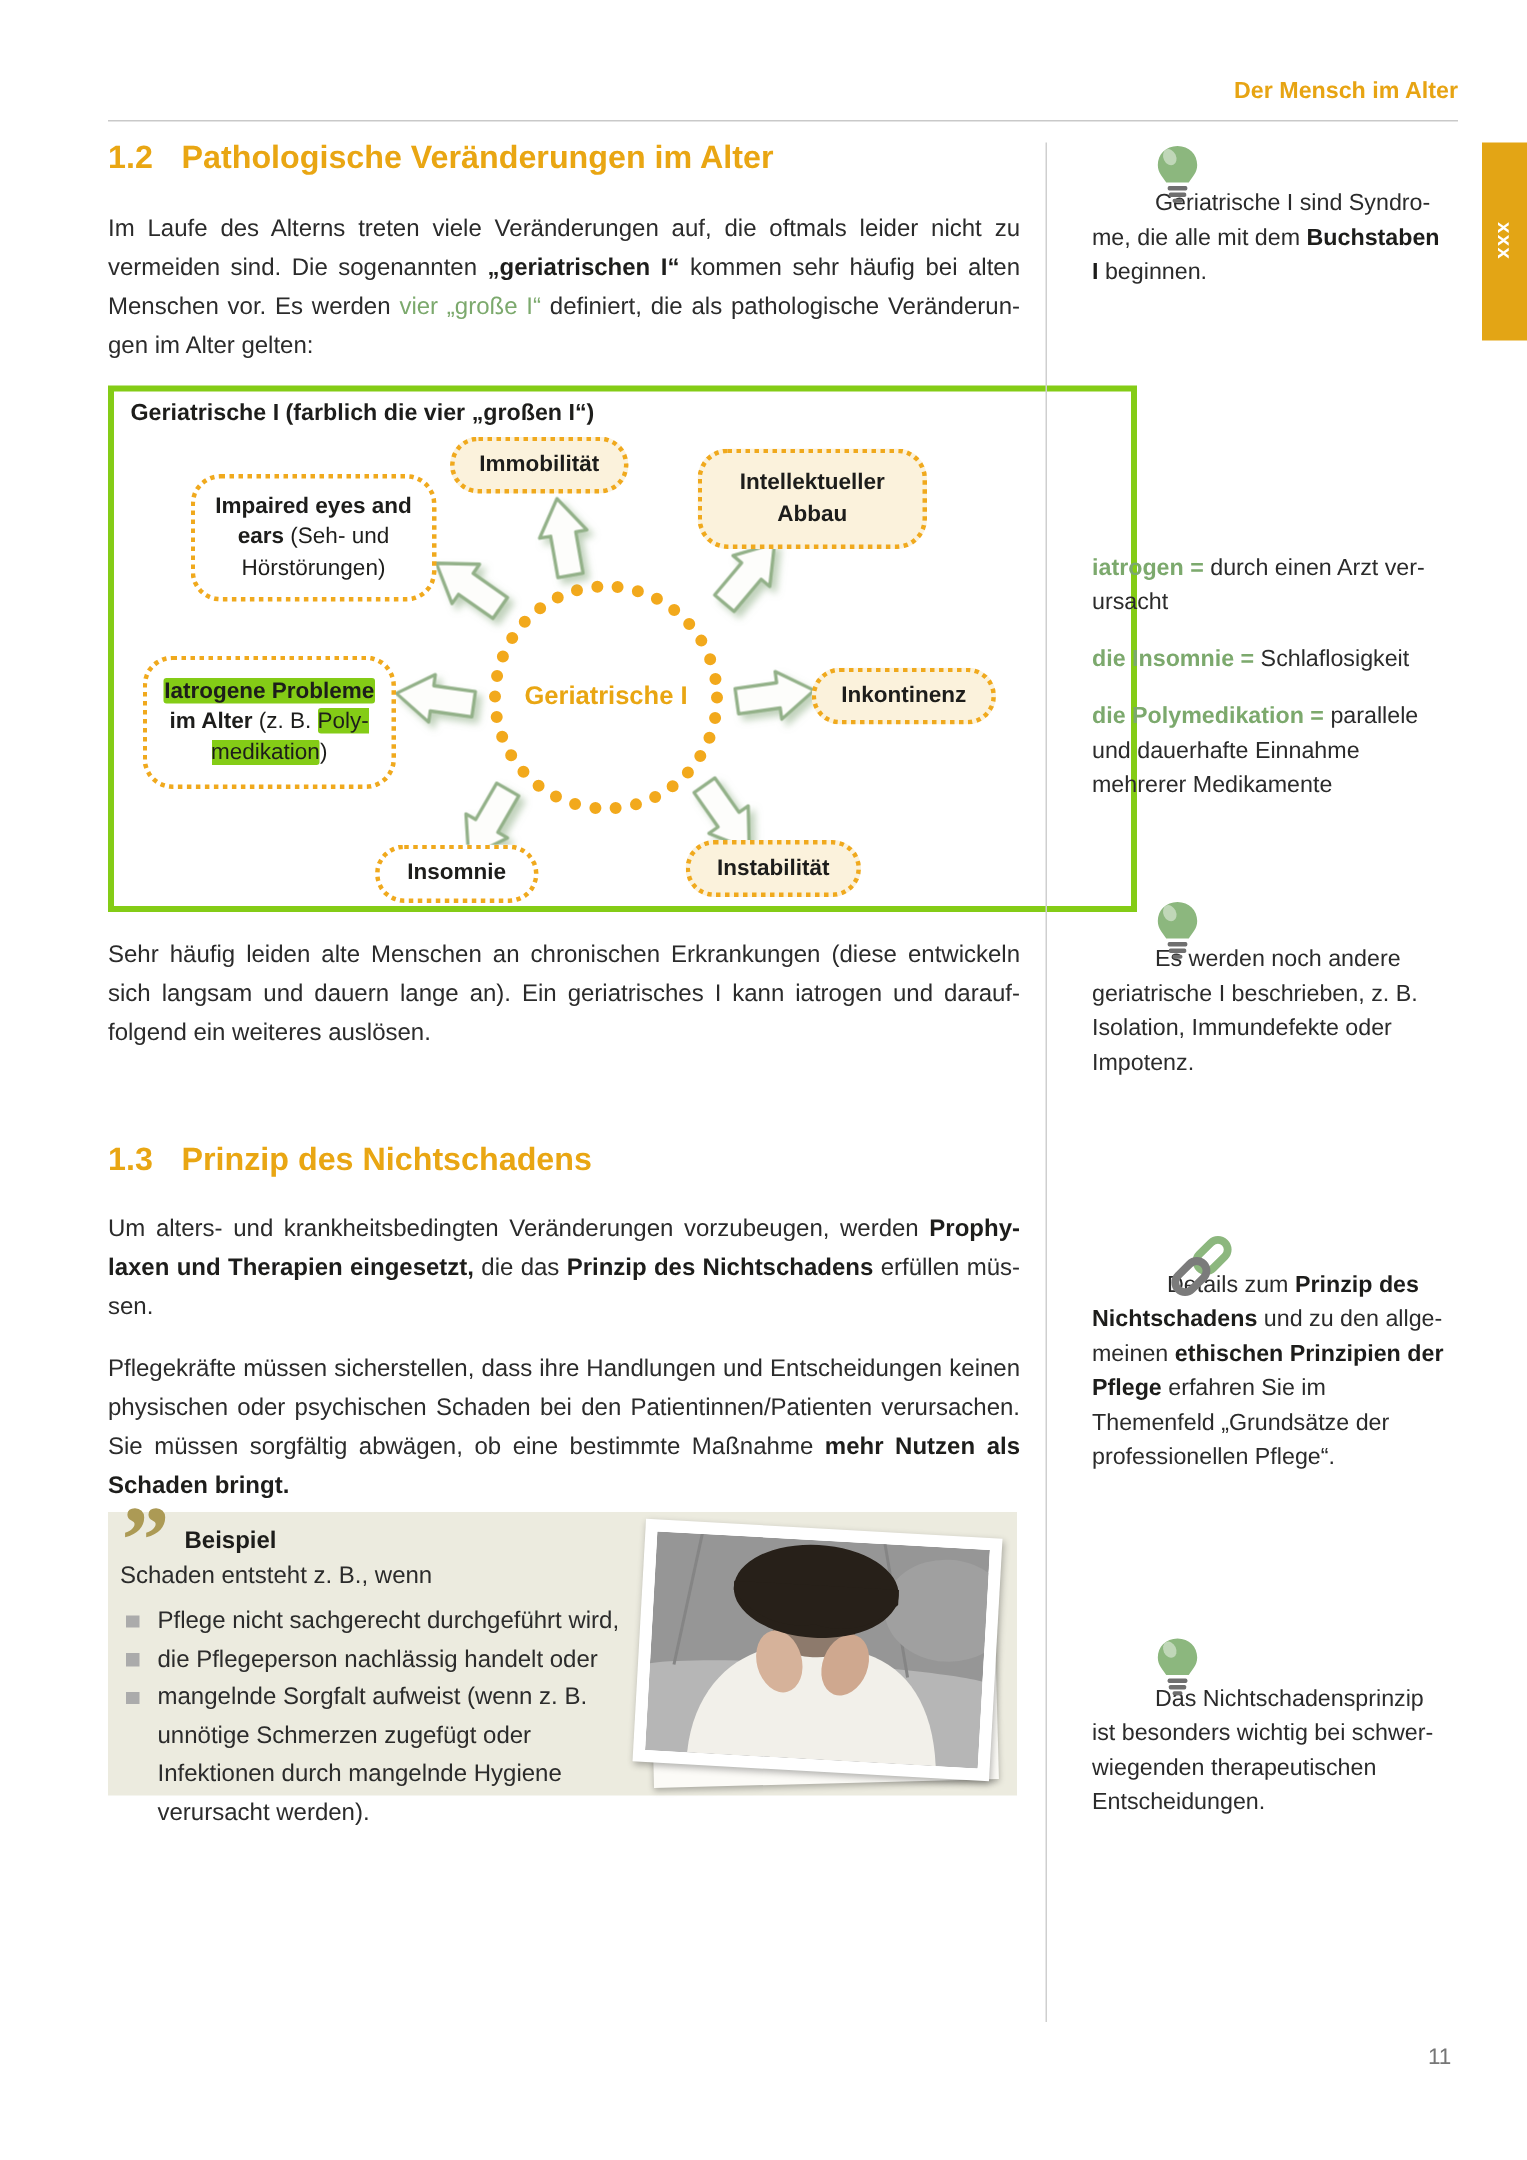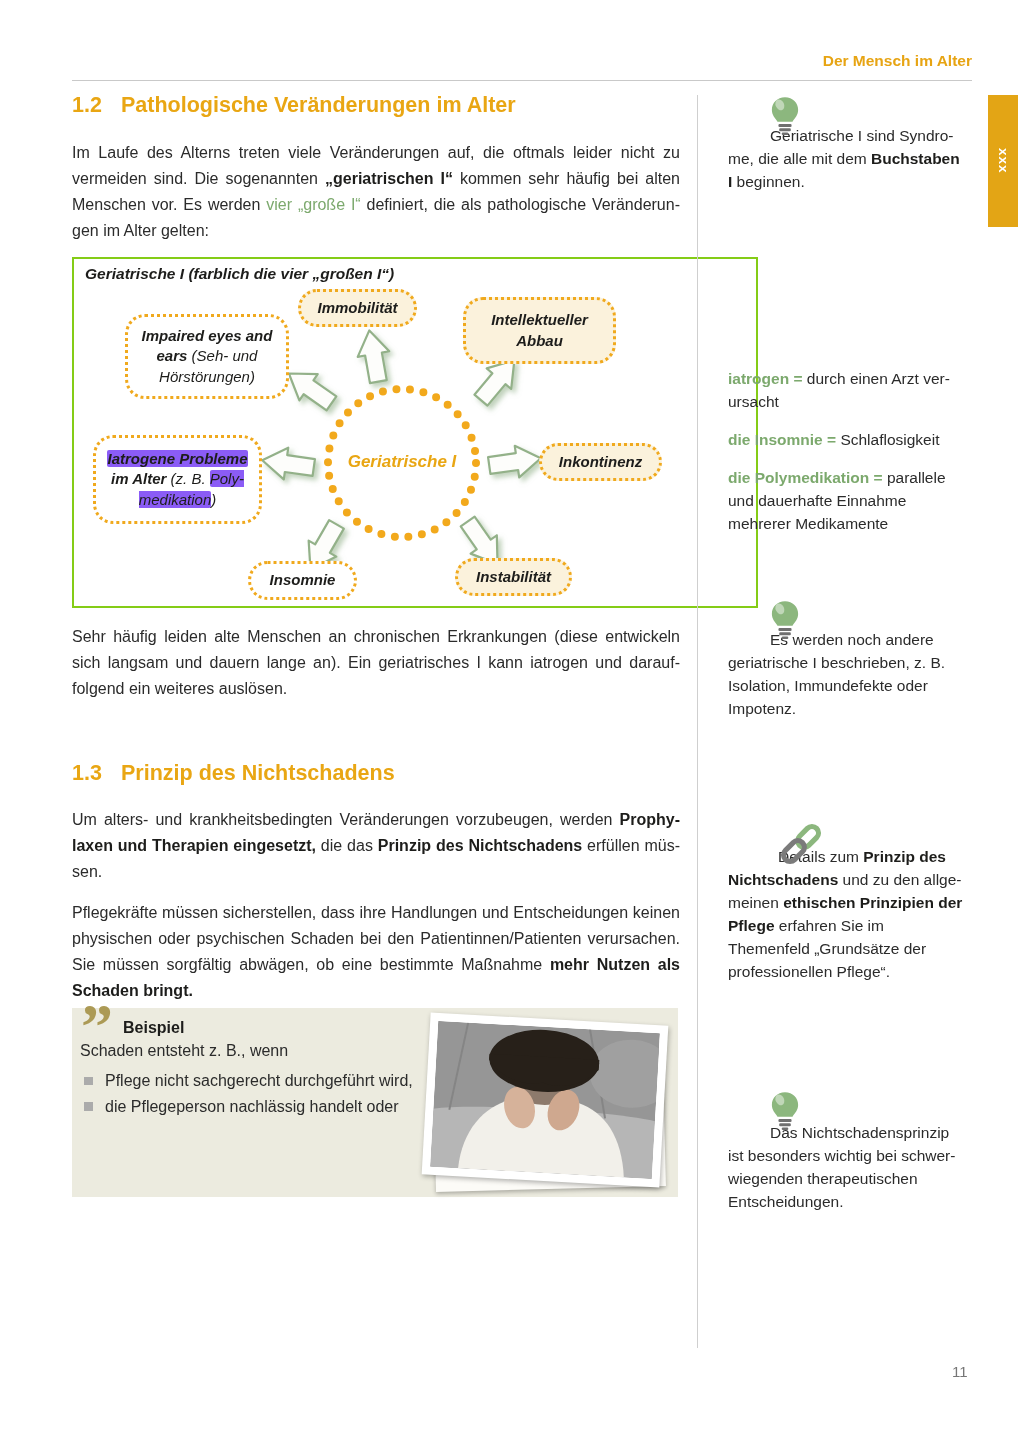--- a/index.html
+++ b/index.html
@@ -16,29 +16,29 @@
   .section-heading { position:absolute; left:72px; font-size:21.5px; font-weight:bold; color:#E9A613; }
   .section-heading .num { display:inline-block; width:49px; }
   #h12 { top:93px; } #h13 { top:761px; }
 
   .body-par { position:absolute; left:72px; width:608px; font-size:16px; line-height:26px; text-align:justify; color:#2b2b2b; }
   #p-intro { top:140px; } #p-outro { top:624px; } #p13a { top:807px; } #p13b { top:900px; }
   .bold { font-weight:bold; color:#1d1d1b; }
   .green { color:#7CA96D; }
 
   
-  .diagram { position:absolute; left:72px; top:257px; width:686px; height:351px; border:2px solid #84cc16; background:#fff;font-style:italic; }
+  .diagram { position:absolute; left:72px; top:257px; width:686px; height:351px; border:4px solid #84cc16; background:#fff; }
   .diagram-title { position:absolute; left:11px; top:6px; font-size:15.5px; font-weight:bold; color:#1d1d1b; z-index:2; }
   .diagram-art { position:absolute; left:0; top:0; z-index:1; }
   .bubble { position:absolute; z-index:2; border:3px dotted #F0A91D; border-radius:20px; background:#fff;
             display:flex; align-items:center; justify-content:center; text-align:center;
             font-weight:bold; font-size:15px; line-height:20.5px; color:#1d1d1b; padding:3px 8px; }
   .bubble.cream { background:#FBF2DC; }
   .bubble .reg { font-weight:normal;text-align:right; }
-  .hl { background:#8b5cf6; border-radius:2px; }
+  .hl { background:#84cc16; border-radius:2px; }
   #b-immo { left:224px; top:30px;  width:119px; height:38px; }
   #b-intel{ left:389px; top:38px;  width:153px; height:67px; }
   #b-imp  { left:51px;  top:55px;  width:164px; height:85px; }
   #b-iatro{ left:19px;  top:176px; width:169px; height:89px; }
   #b-inko { left:465px; top:184px; width:123px; height:38px; }
   #b-inso { left:174px; top:302px; width:109px; height:39px; }
   #b-inst { left:381px; top:299px; width:117px; height:38px; }
   .center-label { position:absolute; z-index:3; left:248px; top:193px; width:160px; text-align:center;
                   color:#E9A613; font-weight:bold; font-size:17px; }
 
@@ -161,20 +161,21 @@
 
 <p class="body-par" id="p13b"><span>Pflegekräfte müssen sicherstellen, dass ihre Handlungen und Entscheidungen kei­nen physischen oder psychischen Schaden bei den Patientinnen/Patienten verursa­chen. Sie müssen sorgfältig abwägen, ob eine bestimmte Maßnahme </span><span class="bold">mehr Nutzen als Schaden bringt.</span></p>
 
 <div class="example-box">
   <div class="quote-icon">”</div>
   <div class="example-label">Beispiel</div>
   <div class="example-intro">Schaden entsteht z. B., wenn</div>
   <div class="example-list">
     <div class="ex-item"><span>Pflege nicht sachgerecht durchgeführt wird,</span></div>
     <div class="ex-item"><span>die Pflegeperson nachlässig handelt oder</span></div>
+    <div class="ex-item"><span>mangelnde Sorgfalt aufweist (wenn z. B. unnötige Schmerzen zugefügt oder Infektionen durch mangelnde Hygiene verursacht werden).</span></div>
   </div>
 
   <div class="photo-stack">
     <div class="photo-back"></div>
     <div class="photo-front">
       <div class="photo-inner">
         <svg width="222" height="146" viewBox="0 0 222 146" preserveAspectRatio="none">
           <rect width="222" height="146" fill="#a3a3a3"></rect>
           <rect width="222" height="88" fill="#969696"></rect>
           <path d="M0,88 C40,80 182,80 222,88 L222,146 L0,146 Z" fill="#b6b6b6"></path>

